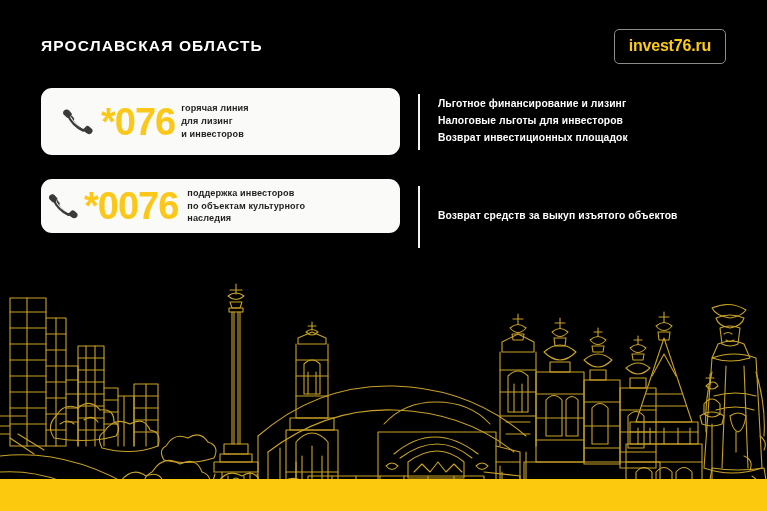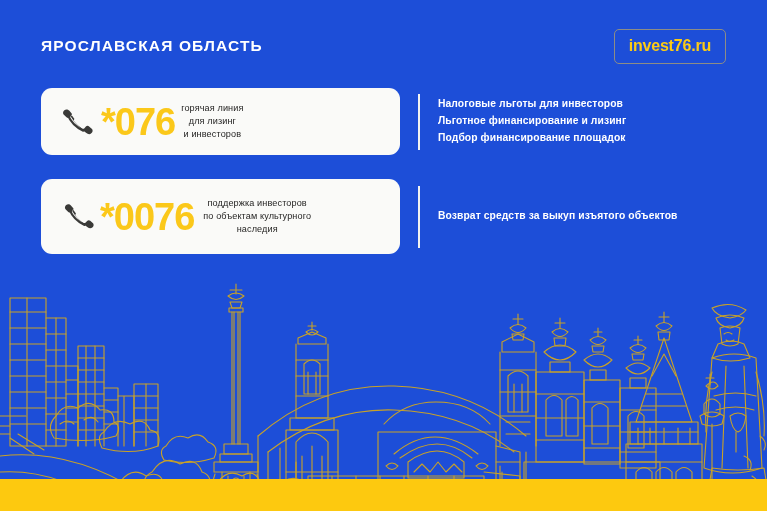--- a/index.html
+++ b/index.html
@@ -9,21 +9,21 @@
     background: #2e2e2c;
   }
   body {
     font-family: "Liberation Sans", sans-serif;
   }
 
   #banner {
     position: relative;
     width: 767px;
     height: 511px;
-    background: #1d4ed8;
+    background: #000000;
     overflow: hidden;
   }
 
   
   .header {
     position: absolute;
     top: 26px;
     left: 41px;
     right: 41px;
     height: 40px;
@@ -70,21 +70,21 @@
 
   .card {
     background: #fafaf8;
     border-radius: 11px;
     display: flex;
     align-items: center;
     box-sizing: border-box;
     flex: 0 0 auto;
   }
   #row-1 .card { width: 359px; height: 67px; padding: 0 0 0 18px; }
-  #row-2 .card { width: 359px; height: 75px; padding: 0 0 0 20px; }
+  #row-2 .card { width: 359px; height: 54px; padding: 0 0 0 4px; }
 
   .phone-icon {
     flex: 0 0 auto;
     width: 34px;
     height: 34px;
     display: block;
     margin-right: 8px;
   }
   #row-2 .phone-icon { width: 33px; height: 33px; margin-right: 6px; }
 
@@ -94,24 +94,23 @@
     line-height: 1;
     letter-spacing: -1px;
     white-space: nowrap;
   }
   #row-1 .tel-number { font-size: 38px; margin-right: 6px; }
   #row-2 .tel-number { font-size: 38px; margin-right: 9px; }
 
   .card-desc {
     color: #201f1e;
     font-size: 9.1px;
-    font-weight: normal;
+    font-weight: bold;
     line-height: 1.42;
     letter-spacing: 0.12px;
-    text-align: center;
   }
   .card-desc div { white-space: nowrap; }
 
   .divider {
     flex: 0 0 auto;
     width: 2px;
     background: #f2f2ef;
     margin-left: 18px;
     margin-right: 18px;
   }
@@ -167,23 +166,23 @@
       </svg>
       <div class="tel-number">*076</div>
       <div class="card-desc">
         <div>горячая линия</div>
         <div>для лизинг</div>
         <div>и инвесторов</div>
       </div>
     </div>
     <div class="divider"></div>
     <div class="bullets">
+      <div>Льготное финансирование и лизинг</div>
       <div>Налоговые льготы для инвесторов</div>
-      <div>Льготное финансирование и лизинг</div>
-      <div>Подбор финансирование площадок</div>
+      <div>Возврат инвестиционных площадок</div>
     </div>
   </div>
 
   <div class="row" id="row-2">
     <div class="card">
       <svg class="phone-icon" viewBox="0 0 48 48">
         <path d="M10.5 6.2c-2.1 0-4 1.6-4.6 3.7-.4 1.4-.1 2.9 1 3.9l3.7 3.5c1.3 1.2 3.3 1.2 4.6 0l2.2-2.1c1-.9 1.1-2.5.2-3.5l-3.2-3.8c-.9-1.1-2.3-1.7-3.9-1.7zM21.8 19.6c-1 .9-1.1 2.4-.3 3.5 3 3.9 6.7 7.4 10.9 10.1 1.1.7 2.6.5 3.5-.5l2.1-2.3c1.2-1.3 3.2-1.4 4.5-.2l3.7 3.4c1.1 1 1.5 2.5 1.1 3.9-.6 2.1-2.5 3.7-4.7 3.7-1.5 0-2.9-.6-3.9-1.6-8.7-5.8-16.1-13.4-21.5-22.3-.7-1.1-.6-2.5.3-3.4z" fill="#3a3a38"></path>
         <path d="M12.2 13.6c4.2 10.1 12.1 18.2 22.1 22.6" fill="none" stroke="#3a3a38" stroke-width="3.2" stroke-linecap="round"></path>
       </svg>
       <div class="tel-number">*0076</div>

